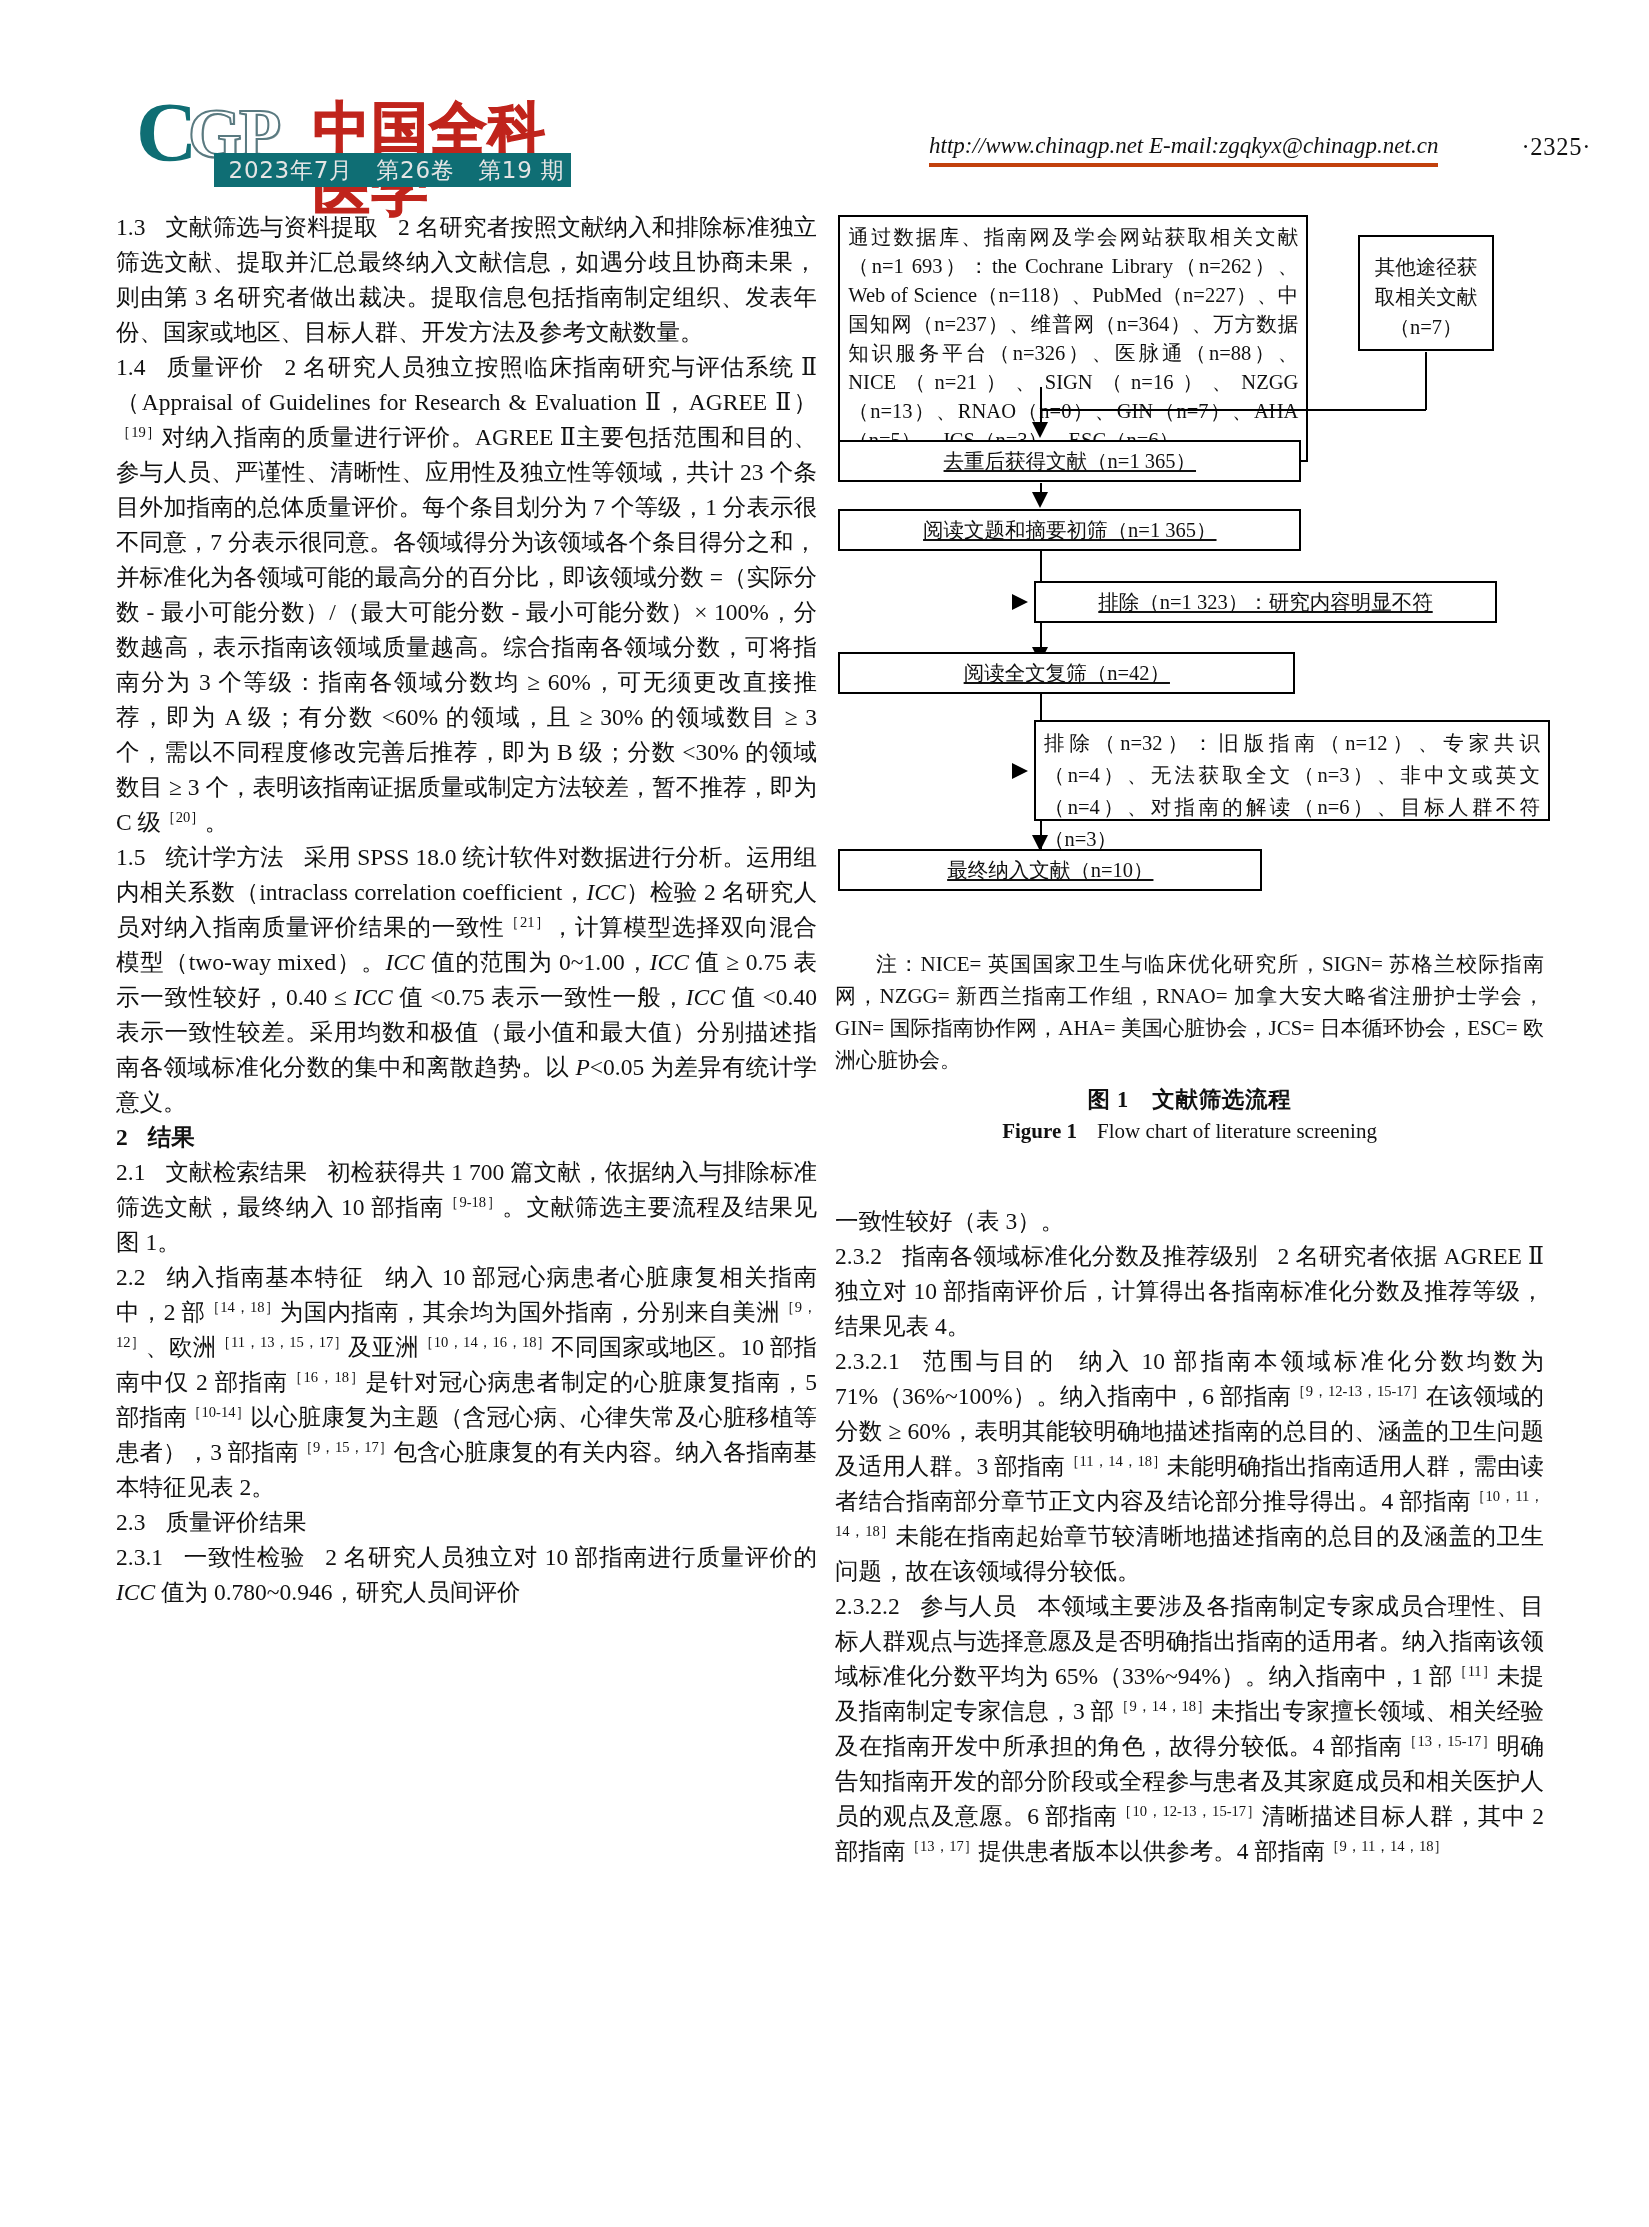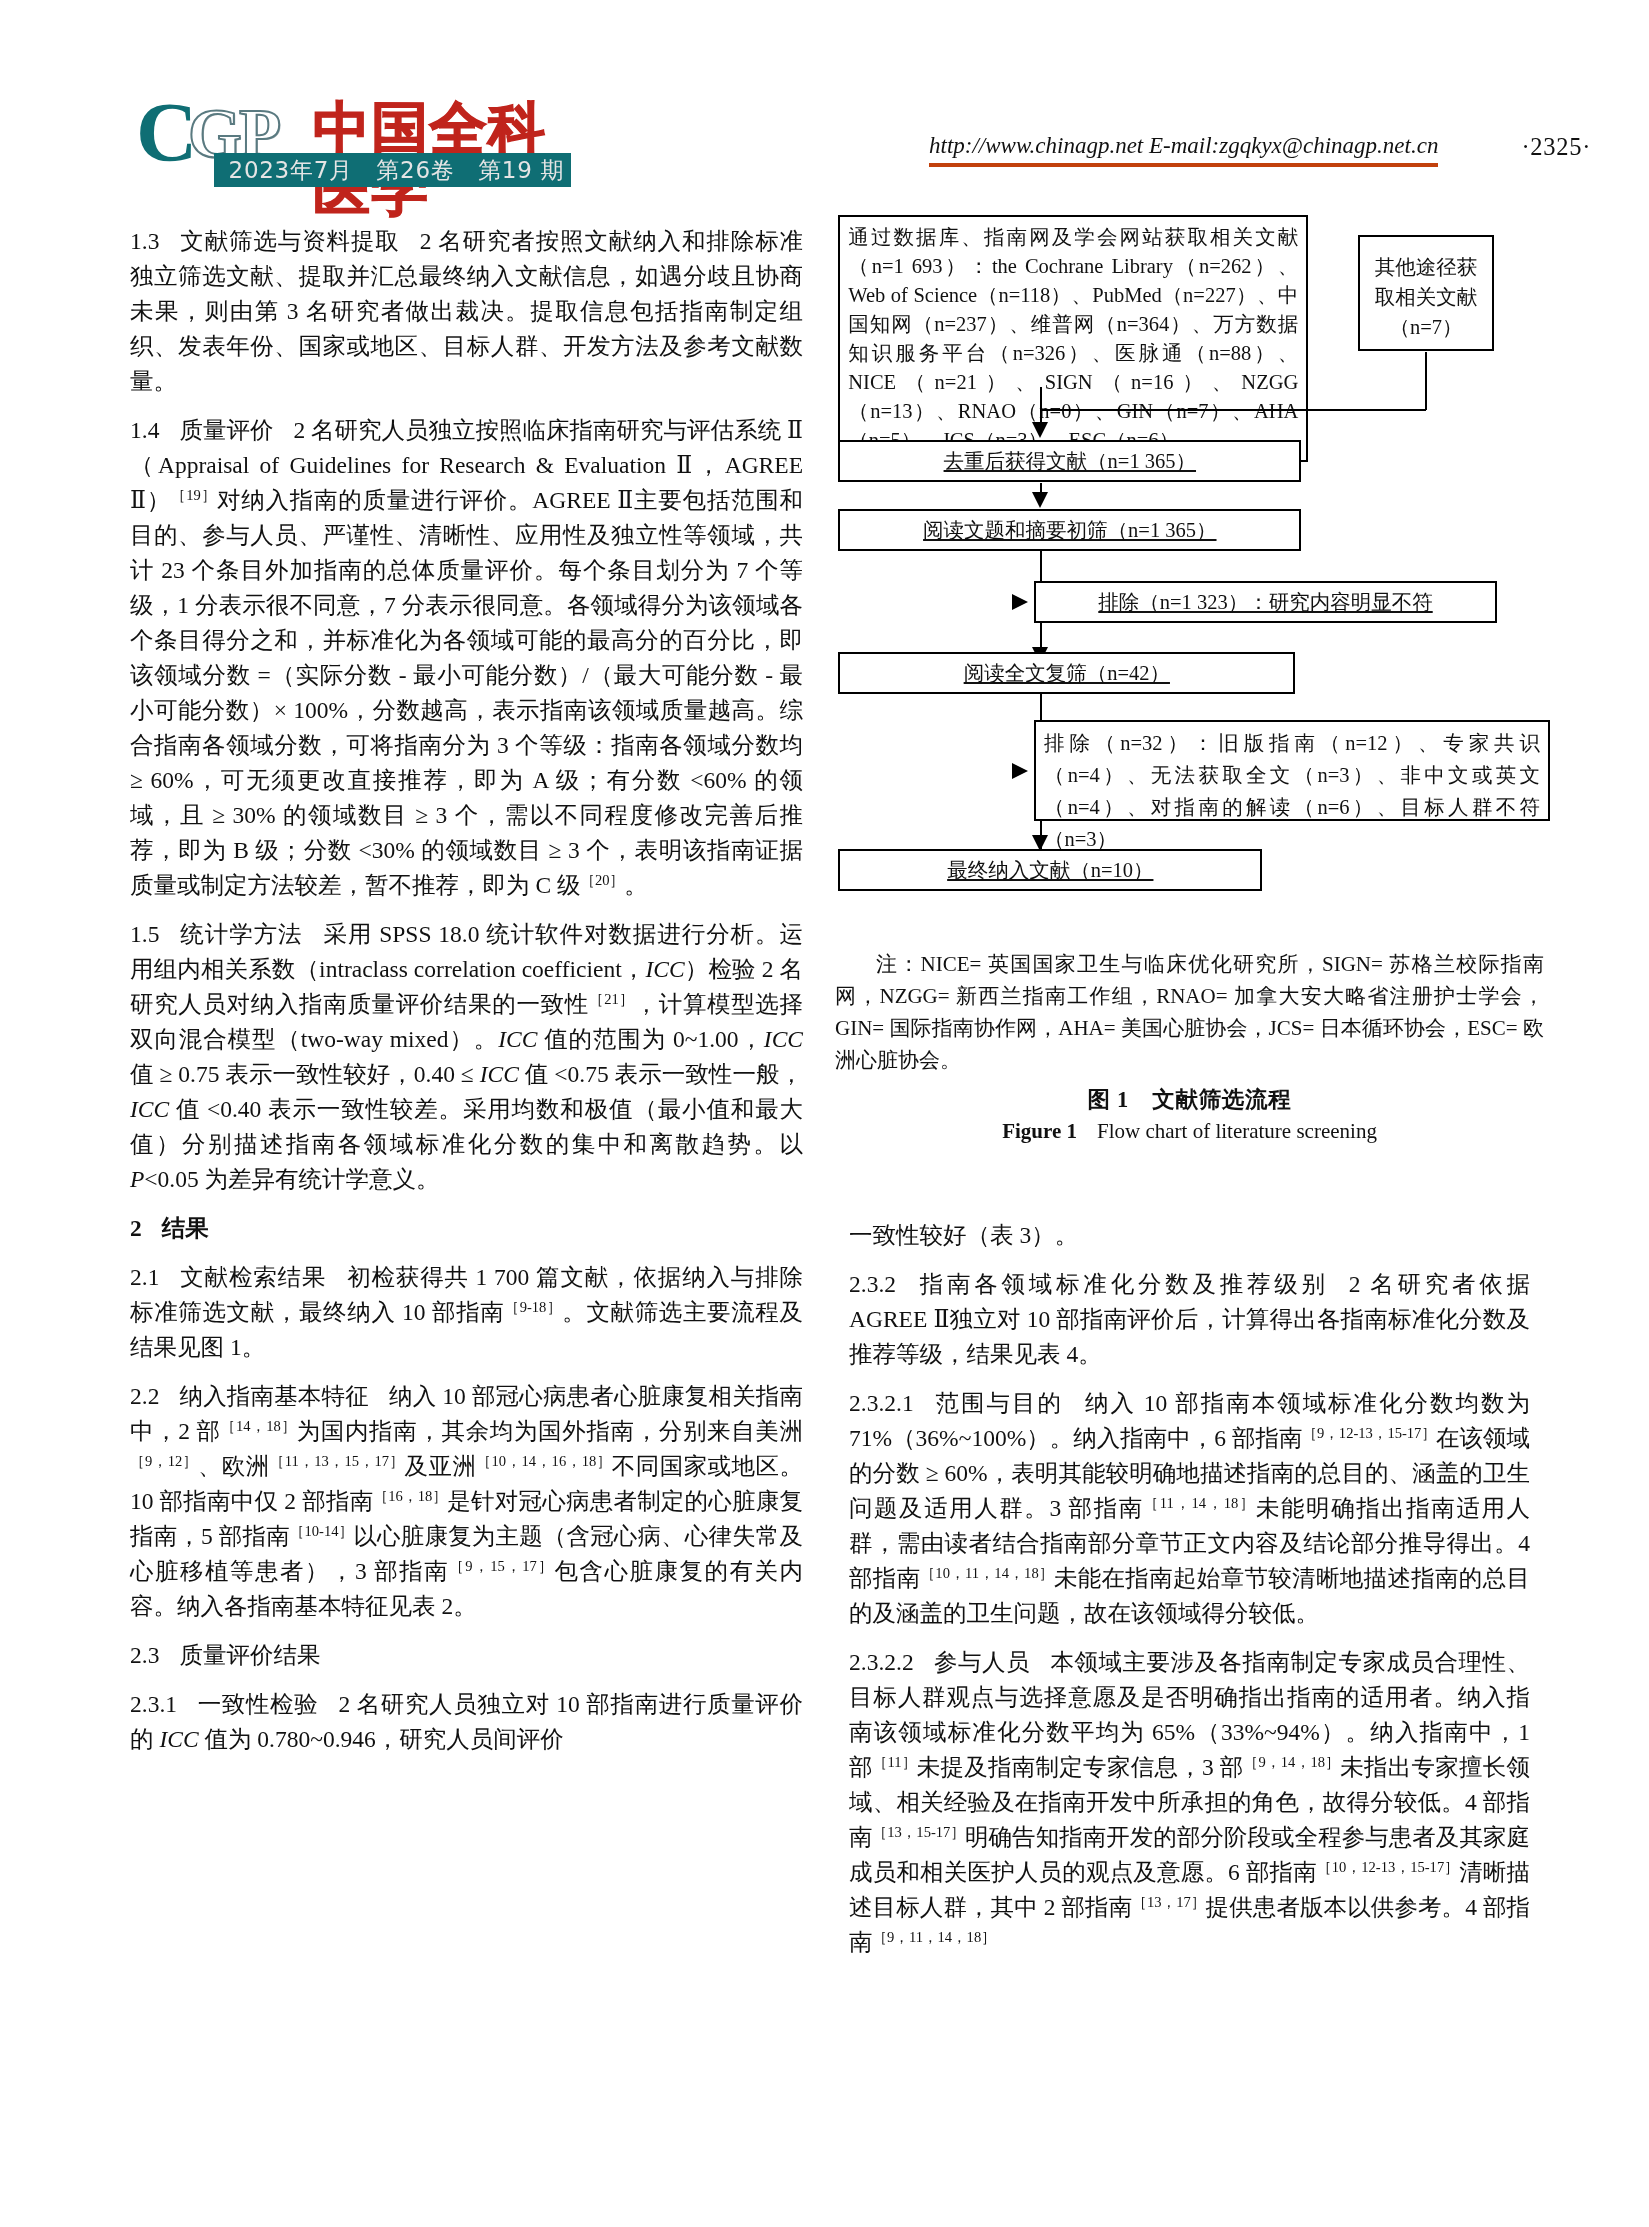--- a/index.html
+++ b/index.html
@@ -61,21 +61,21 @@
   }
 
   
   .col{
     position:absolute;top:210px;width:701px;
     font-size:23.5px;line-height:35px;
     text-align:justify;text-justify:inter-ideograph;
   }
   .col-left{left:116px;}
   .col-right{left:835px;top:1204px;width:709px;}
-  .col p{margin:14px;padding:0;text-indent:0;}
+  .col p{margin:0;padding:0;text-indent:0;}
   .sec-no{letter-spacing:0;}
   .gap{display:inline-block;width:20px;}
   .bold{font-weight:700;}
   sup{font-size:0.62em;vertical-align:0.52em;line-height:0;}
   i{font-style:italic;}
 
   
   .fig{position:absolute;left:835px;top:210px;width:715px;}
   .fc{position:relative;width:715px;height:728px;}
   .bx{

